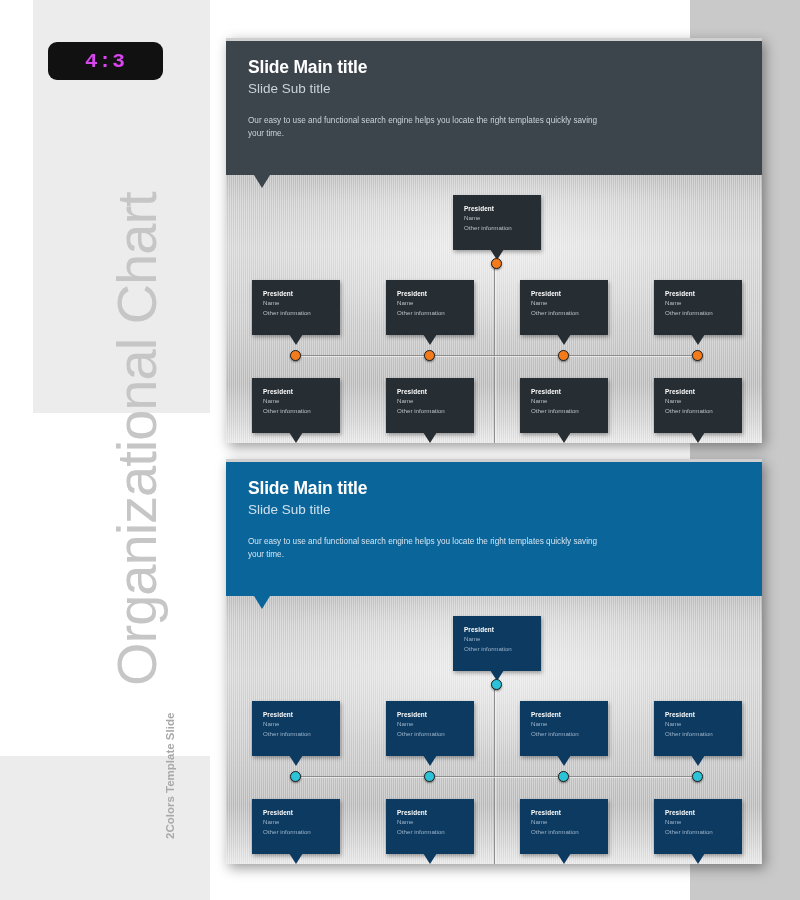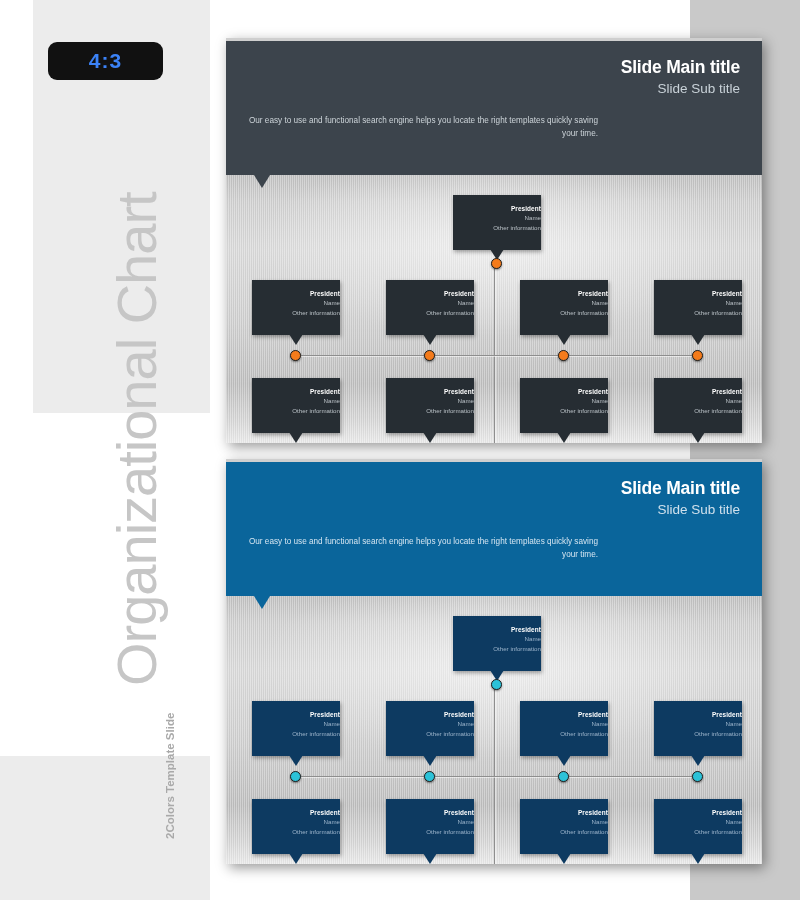--- a/index.html
+++ b/index.html
@@ -15,21 +15,21 @@
   .bg-gray-top{position:absolute;left:33px;top:0;width:177px;height:413px;background:#ececec;}
   .bg-gray-bottom{position:absolute;left:0;top:756px;width:210px;height:144px;background:#ececec;}
   .bg-gray-right{position:absolute;left:690px;top:0;width:110px;height:900px;background:#c9c9c9;}
   .bg-white-notch{position:absolute;left:607px;top:0;width:83px;height:38px;background:#ffffff;}
 
   
   #ratio-badge{
     position:absolute;left:48px;top:42px;width:115px;height:38px;
     background:#111111;border-radius:9px;
     display:flex;align-items:center;justify-content:center;
-    color:#3b82f6;font-size:21px;font-weight:bold;letter-spacing:1px;
+    color:#d946ef;font-size:21px;font-weight:bold;letter-spacing:1px;font-family:Liberation Mono, monospace;
   }
 
   
   #vertical-title{
     position:absolute;left:-143px;top:378px;
     width:560px;
     transform:rotate(-90deg);
     transform-origin:center center;
     font-size:56px;
     font-weight:normal;
@@ -50,21 +50,20 @@
     white-space:nowrap;
     text-align:left;
   }
 
   
   .slide{
     position:absolute;
     width:536px;height:405px;
     box-shadow:3px 4px 12px rgba(0,0,0,.40);
     overflow:hidden;
-    text-align:right;
   }
   #slide-dark{left:226px;top:38px;}
   #slide-blue{left:226px;top:459px;}
 
   .slide-topline{position:absolute;left:0;top:0;width:100%;height:3px;background:#cfcfcf;}
 
   .slide-header{
     position:absolute;left:0;top:3px;width:100%;height:134px;
     box-sizing:border-box;padding:17px 22px 0 22px;
   }

